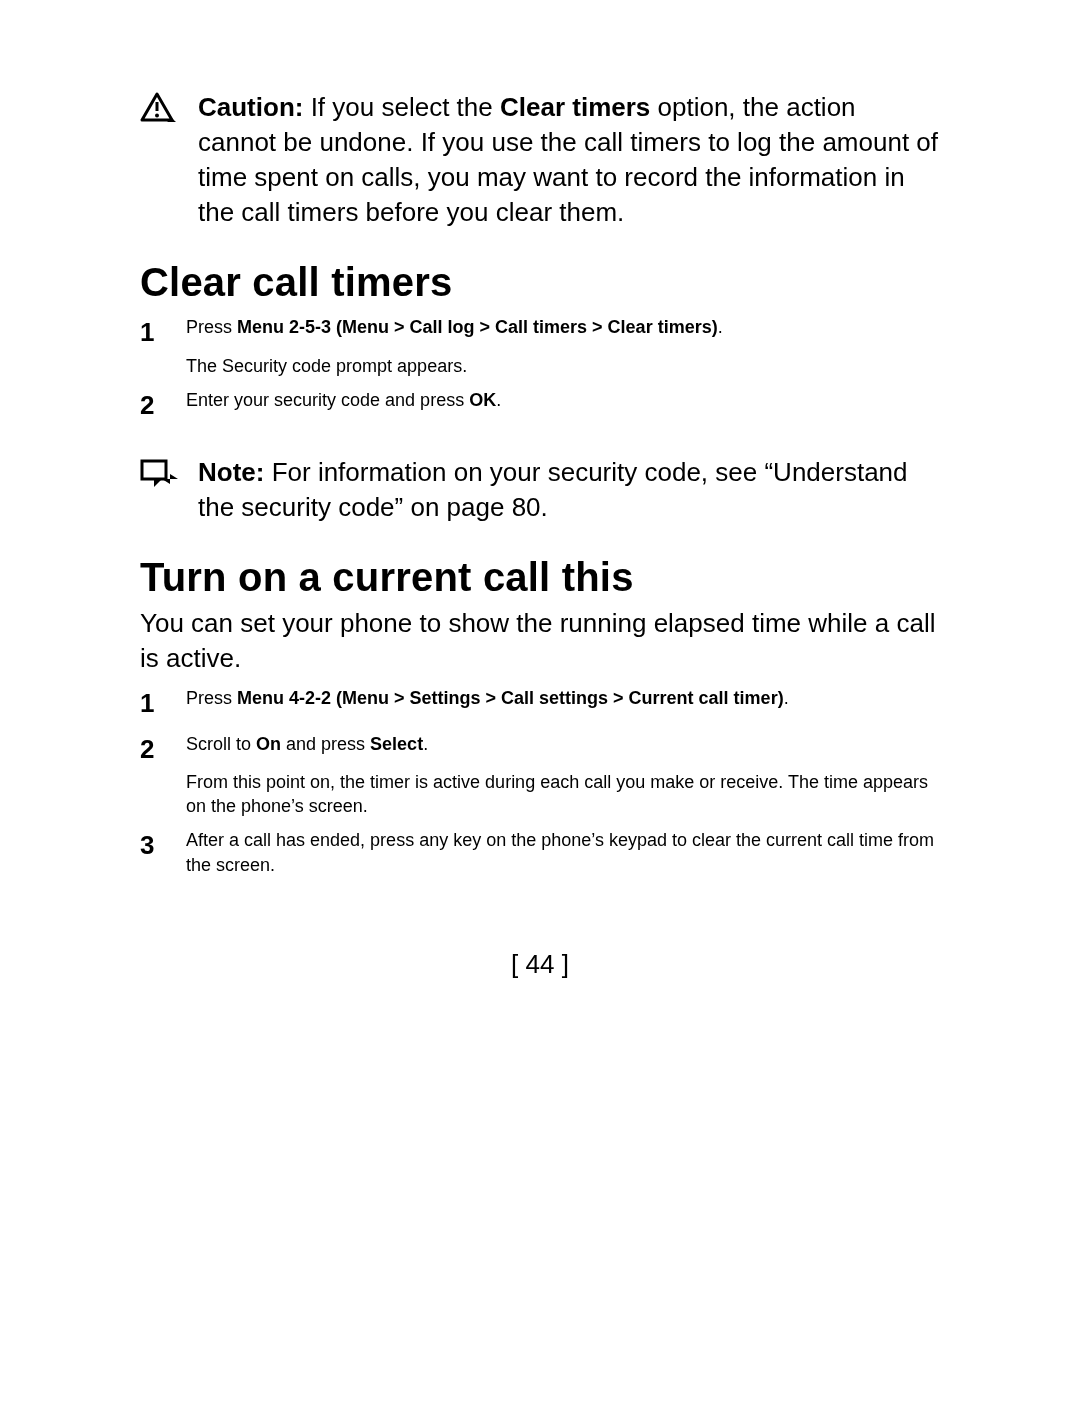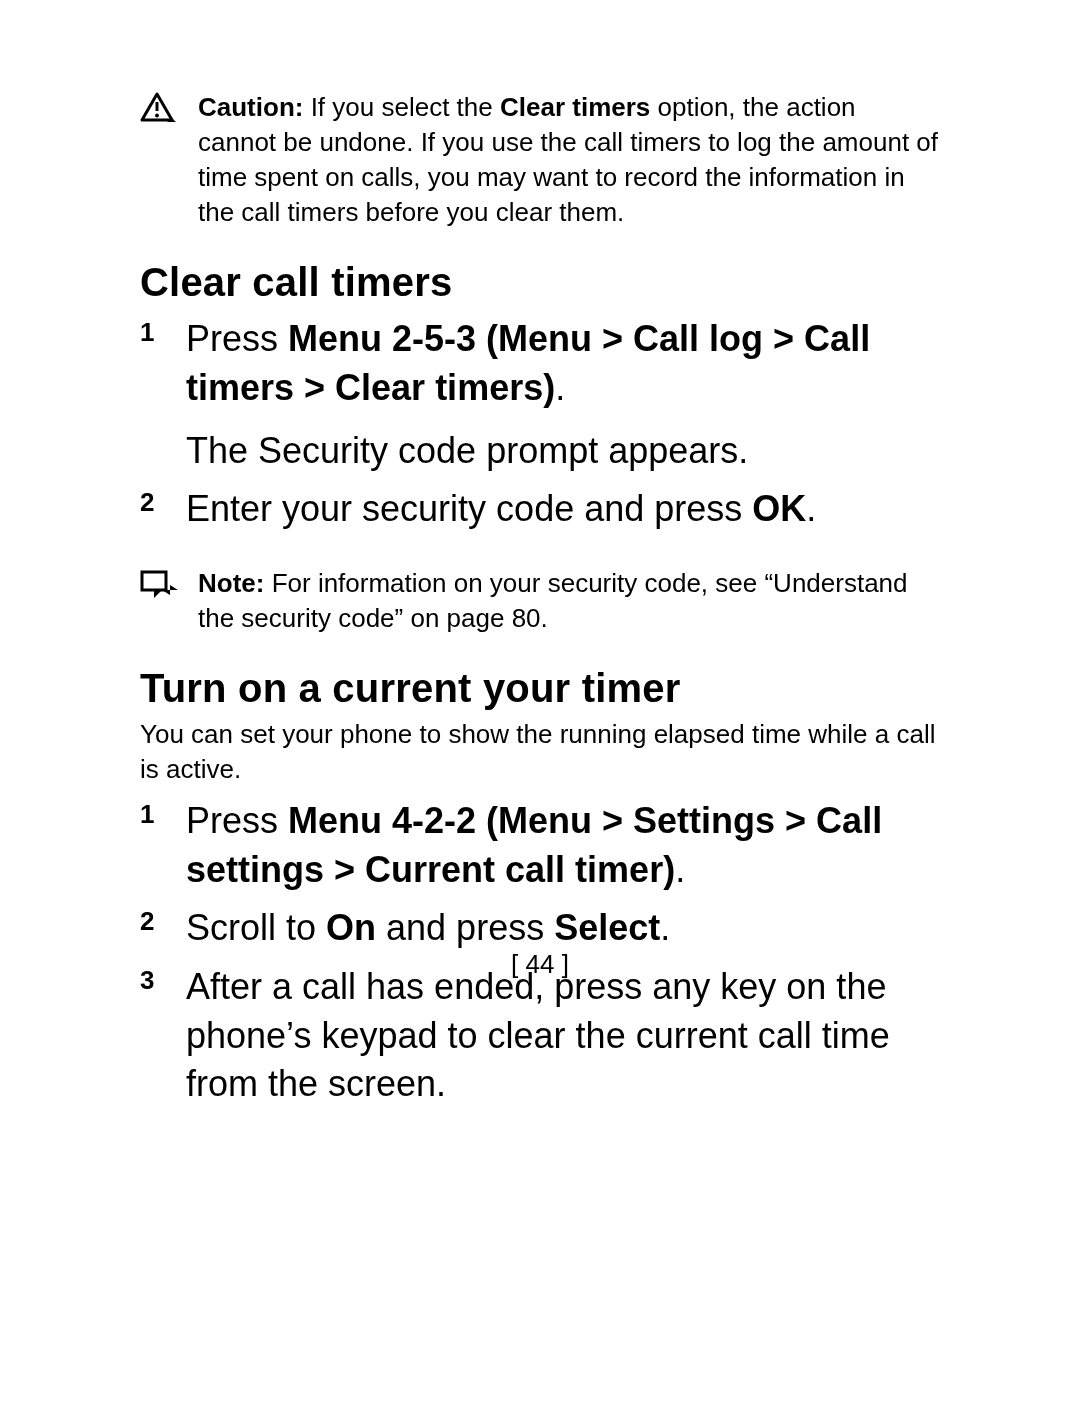--- a/index.html
+++ b/index.html
@@ -60,21 +60,21 @@
     margin: 10px 0 0 0;
   }
   ol.steps > li .num {
     flex: 0 0 46px;
     font-weight: 700;
     font-size: 26px;
     line-height: 1.35;
   }
   ol.steps > li .body {
     flex: 1;
-    font-size: 36px;
+    font-size: 18px;
     line-height: 1.35;
   }
   ol.steps > li .body .sub {
     margin-top: 14px;
   }
   .b { font-weight: 700; }
   .page-number {
     position: absolute;
     bottom: 60px;
     left: 0;
@@ -127,36 +127,37 @@
         <rect x="2" y="2" width="24" height="18" fill="none" stroke="#000" stroke-width="3"></rect>
         <path d="M14 20 L14 28 L22 20 Z" fill="#000"></path>
         <path d="M22 20 L38 20 L30 15 L30 25 Z" fill="#000"></path>
       </svg>
     </div>
     <div class="text">
       <span class="b">Note:</span><span> For information on your security code, see “Understand the security code” on page 80.</span>
     </div>
   </div>
 
-  <h2 class="section">Turn on a current your timer</h2>
+  <h2 class="section">Turn on a current call this</h2>
   <div class="intro">You can set your phone to show the running elapsed time while a call is active.</div>
 
   <ol class="steps">
     <li>
       <div class="num">1</div>
       <div class="body">
         <span>Press </span><span class="b">Menu 4-2-2 (Menu &gt; Settings &gt; Call settings &gt; Current call timer)</span><span>.</span>
       </div>
     </li>
     <li>
       <div class="num">2</div>
       <div class="body">
         <span>
           <span>Scroll to </span><span class="b">On</span><span> and press </span><span class="b">Select</span><span>.</span>
         </span>
+        <div class="sub">From this point on, the timer is active during each call you make or receive. The time appears on the phone’s screen.</div>
       </div>
     </li>
     <li>
       <div class="num">3</div>
       <div class="body">
         <span>After a call has ended, press any key on the phone’s keypad to clear the current call time from the screen.</span><span class="b"></span><span></span>
       </div>
     </li>
   </ol>
 

